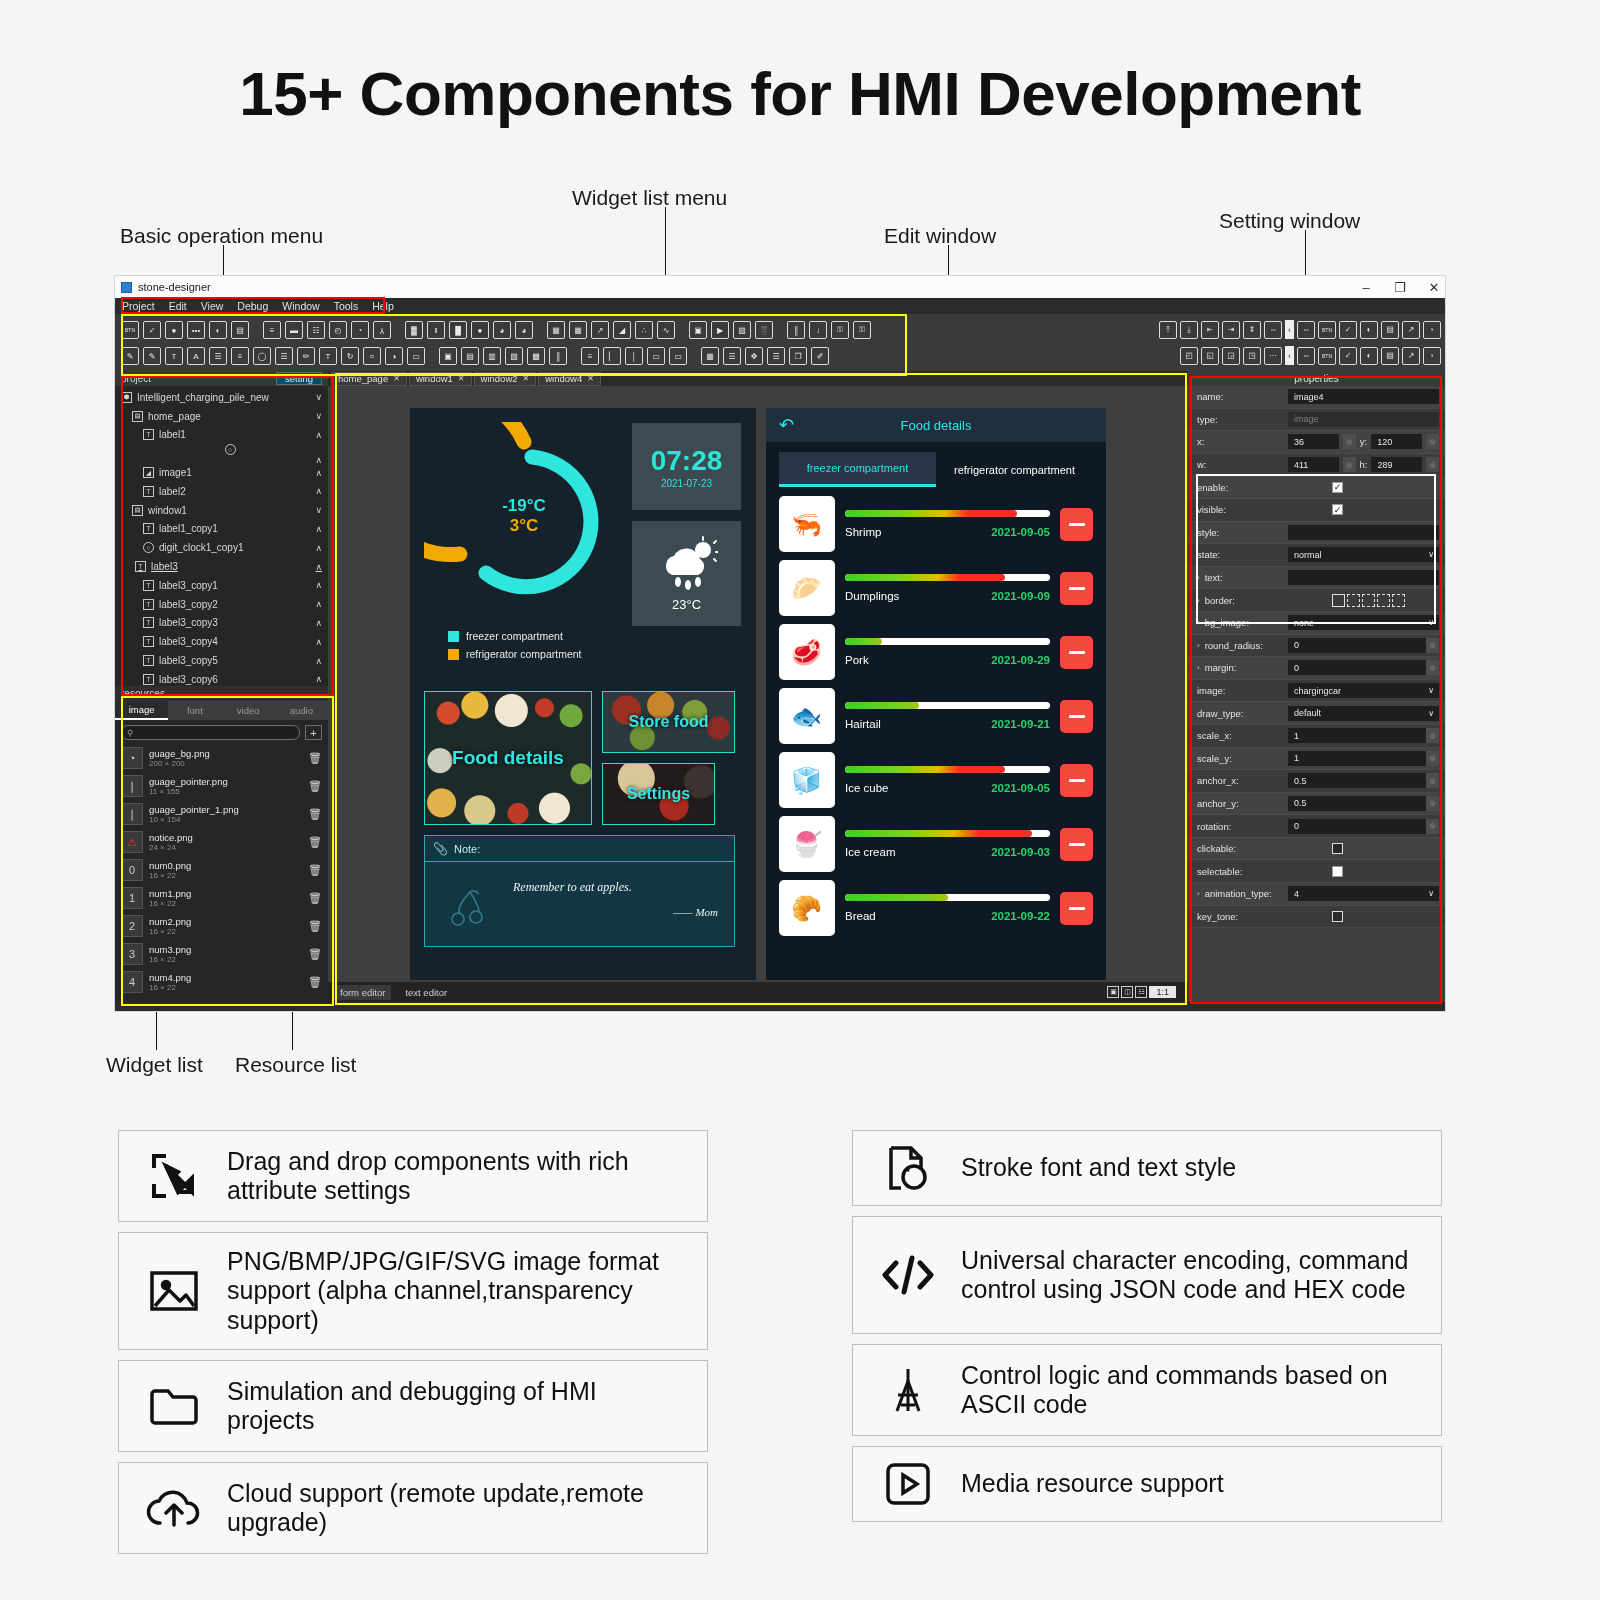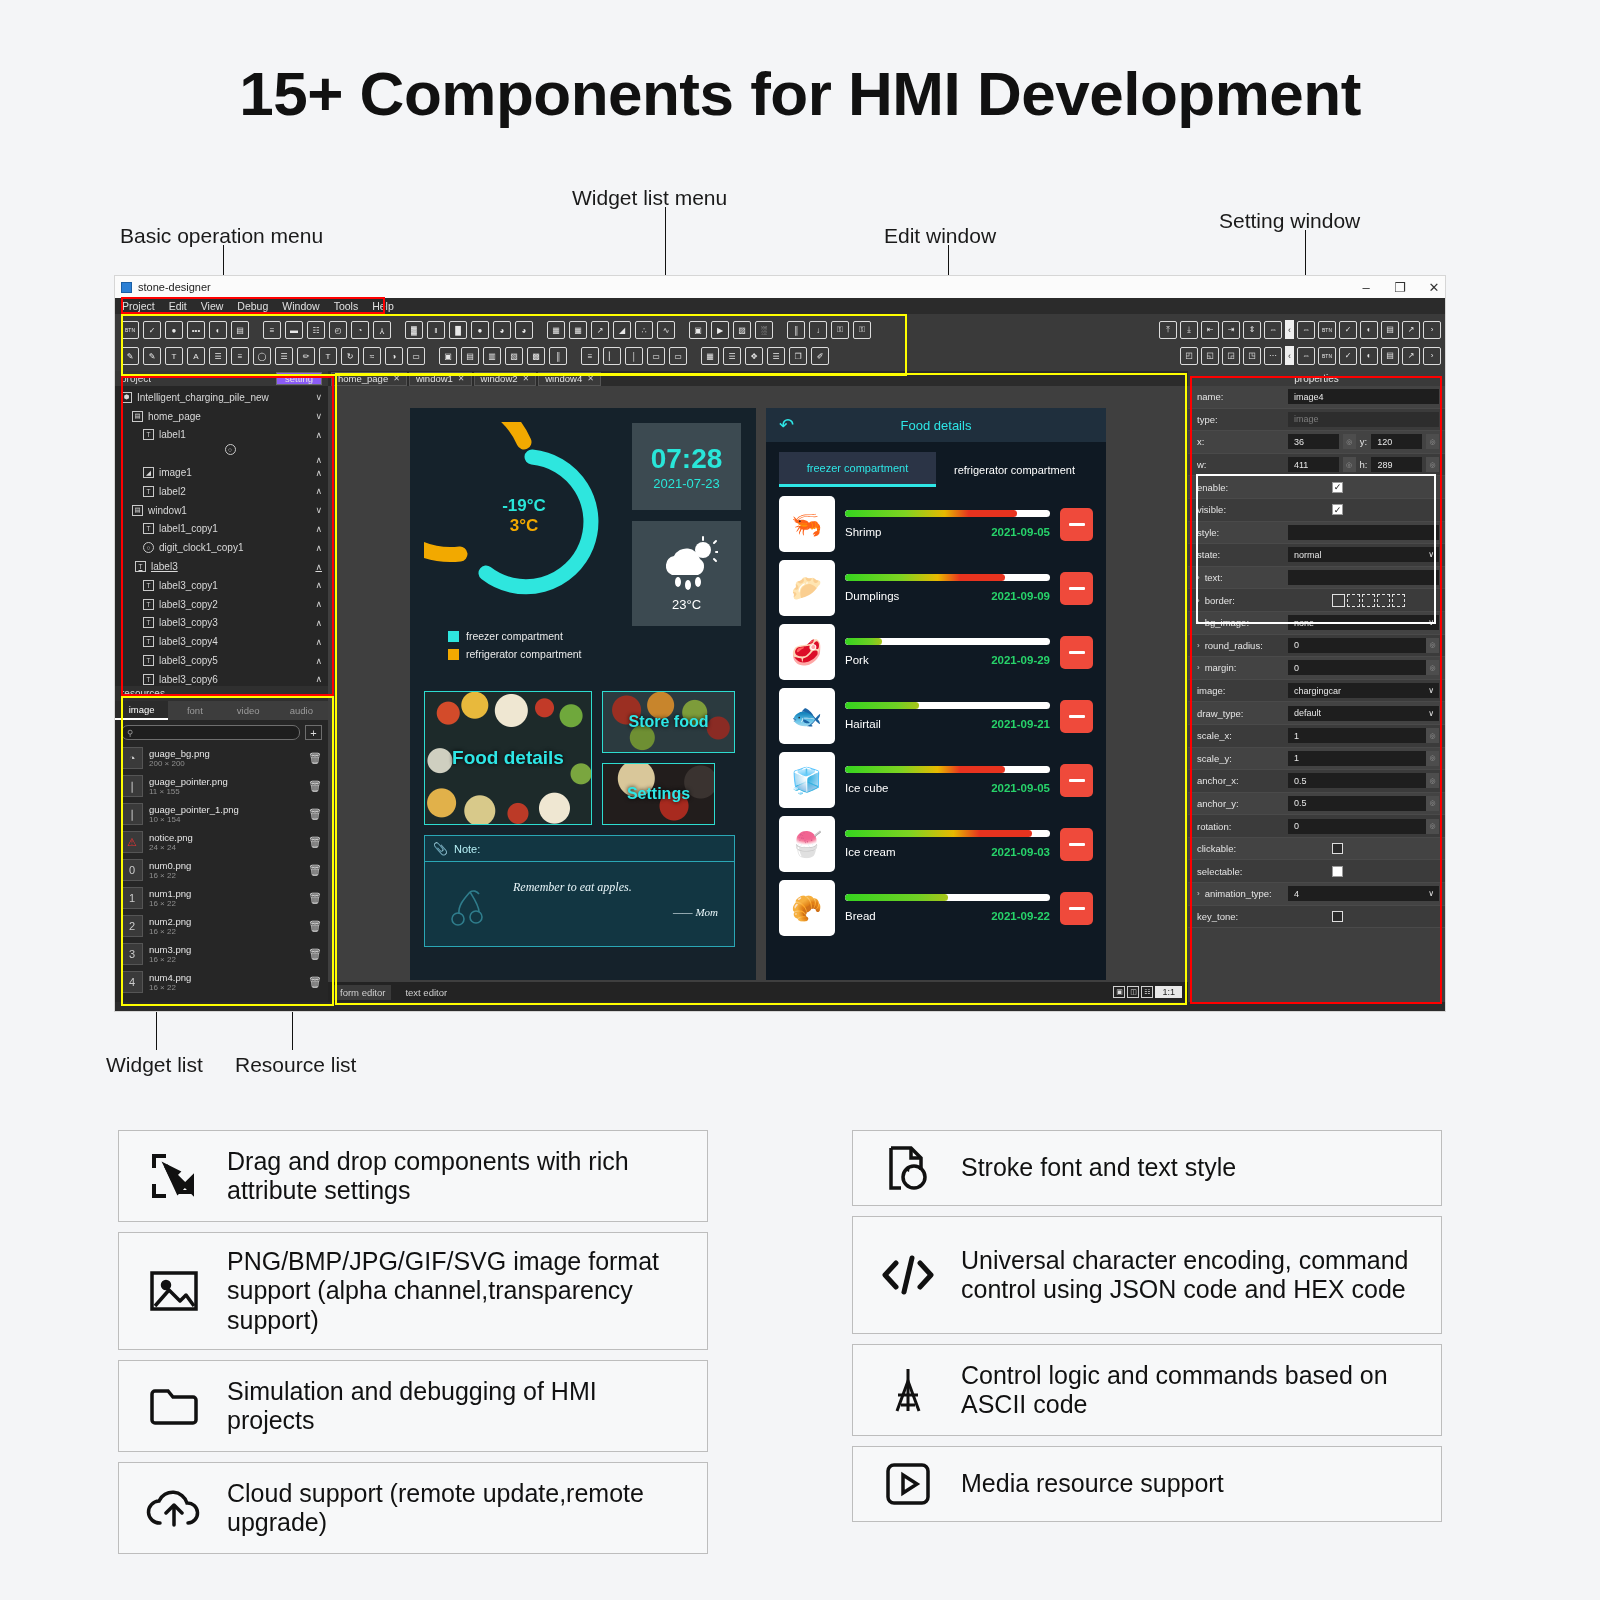--- a/index.html
+++ b/index.html
@@ -67,21 +67,21 @@
   .panelrow { display:flex; height:631px; }
 
   
   .leftcol { width:213px; background:#2b2b2b; display:flex; flex-direction:column; }
   .lc-head {
     height:15px; background:#373737; display:flex; align-items:center;
     justify-content:space-between; padding:0 6px;
   }
   .lc-head .lbl { font-size:10px; color:#d8d8d8; }
   .lc-head .setting {
-    font-size:9.5px; color:#e4e4e4; background:#8b5cf6; padding:0 8px;
+    font-size:9.5px; color:#e4e4e4; background:#0c4a6e; padding:0 8px;
     border:1px solid #6a6a6a;
   }
   .tree { flex:none; height:300px; overflow:hidden; background:#262626; padding-top:2px; }
   .tnode {
     display:flex; align-items:center; height:18.8px; font-size:10px; color:#d9d9d9;
     padding-right:6px;
   }
   .tnode .ticonbox {
     width:11px; height:11px; border:1px solid #c9c9c9; margin-right:5px;
     display:flex; align-items:center; justify-content:center; font-size:6.5px; flex:none;
@@ -127,21 +127,21 @@
   .canvas {
     flex:1; background:#3f3f3f; position:relative; display:flex;
     align-items:flex-start; justify-content:center; gap:10px; padding-top:22px;
   }
   .statusbar {
     height:20px; background:#232323; display:flex; align-items:center; padding:0 6px; gap:14px;
     position:relative;
   }
   .statusbar .sb { font-size:9.5px; color:#d0d0d0; }
   .statusbar .sb.active { background:#3a3a3a; padding:2px 6px; }
-  .sb-right { position:absolute; right:6px; display:flex; align-items:flex-start; gap:2px; }
+  .sb-right { position:absolute; right:12px; display:flex; align-items:flex-start; gap:2px; }
   .sb-right .ic { width:12px; height:12px; border:1.2px solid #cfcfcf; display:flex;
      align-items:center; justify-content:center; font-size:7px; color:#ddd; }
   .sb-right .zoom { font-size:9px; color:#222; background:#e8e8e8; padding:1px 7px; }
 
   
   .hmi1 { width:346px; height:572px; background:#15222b; position:relative; }
   .ring-wrap { position:absolute; left:14px; top:14px; width:200px; height:200px; }
   .ring-txt { position:absolute; left:0; top:74px; width:200px; text-align:center; }
   .ring-txt .a { font-size:17px; color:#29e6d9; font-weight:600; }
   .ring-txt .b { font-size:17px; color:#f2a900; font-weight:600; }
@@ -149,21 +149,21 @@
   .leg { display:flex; align-items:center; gap:7px; margin-bottom:6px; }
   .leg i { width:11px; height:11px; display:inline-block; }
   .leg span { font-size:10.5px; color:#eaeaea; }
 
   .clockbox {
     position:absolute; right:15px; top:15px; width:109px; height:87px;
     background:#3c4a51; display:flex; flex-direction:column;
     align-items:center; justify-content:center;
   }
   .clockbox .hh { font-size:28px; font-weight:700; color:#29e6d9; letter-spacing:0px; }
-  .clockbox .dd { font-size:13px; color:#29e6d9; margin-top:1px; }
+  .clockbox .dd { font-size:10px; color:#29e6d9; margin-top:1px; }
   .weatherbox {
     position:absolute; right:15px; top:113px; width:109px; height:105px;
     background:#3c4a51; display:flex; flex-direction:column;
     align-items:center; justify-content:center; gap:2px;
   }
   .weatherbox .tt { font-size:13px; color:#fff; }
 
   .tile {
     position:absolute; border:1px solid #2ddcd0; overflow:hidden;
     display:flex; align-items:center; justify-content:center;

